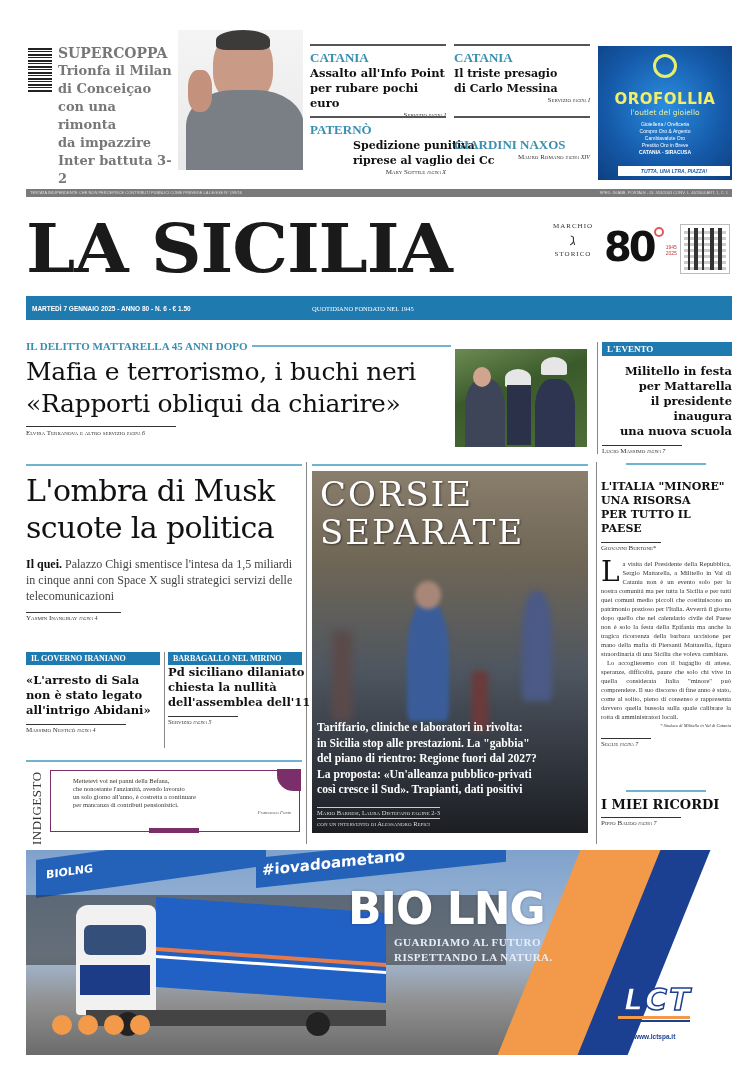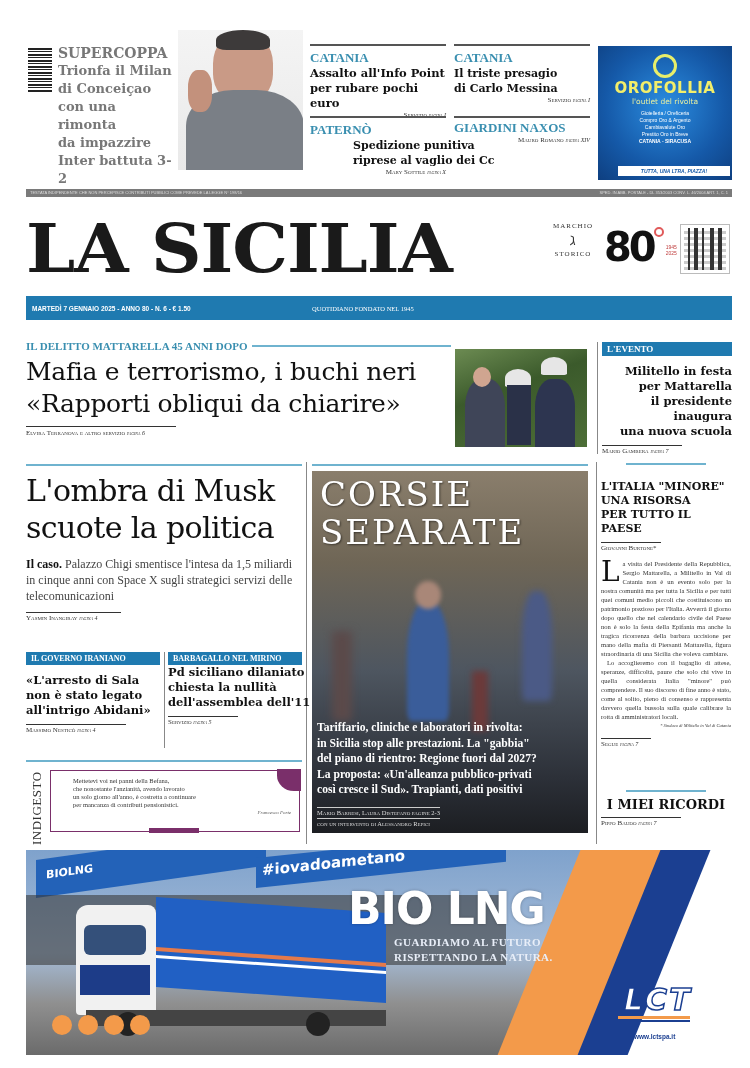--- a/index.html
+++ b/index.html
@@ -65,29 +65,29 @@
     <div class="rule-grey"></div>
     <div class="kicker" style="font-size:13px;line-height:17px;margin-top:3px;">PATERNÒ</div>
     <div class="hl" style="font-size:11px;line-height:15px;white-space:nowrap;margin-left:43px;">
       <div>Spedizione punitiva</div>
       <div>riprese al vaglio dei Cc</div>
     </div>
     <div class="byline" style="text-align:right;"><span>Mary Sottile</span> <span class="pg">pagina X</span></div>
   </div>
   <div class="abs" style="left:144px;top:72px;width:136px;">
     <div class="rule-grey"></div>
-    <div class="kicker" style="font-size:13px;line-height:17px;margin-top:1px;">GIARDINI NAXOS</div>
+    <div class="kicker" style="font-size:13px;line-height:17px;margin-top:18px;">GIARDINI NAXOS</div>
     <div class="byline" style="text-align:right;"><span>Mauro Romano</span> <span class="pg">pagina XIV</span></div>
   </div>
 </div>
 
 <div class="abs" style="left:598px;top:46px;width:134px;height:134px;background:radial-gradient(circle at 50% 45%,#2b8de0 0%,#1559a8 60%,#0e3f80 100%);text-align:center;color:#f3ee6a;overflow:hidden;">
   <div style="margin:8px auto 0;width:24px;height:24px;border:3px solid #e8ee6a;border-radius:50%;"></div>
-  <div style="font-family:'DejaVu Sans',sans-serif;font-weight:bold;font-size:15px;letter-spacing:0.5px;margin-top:1px;">OROFOLLIA</div>
-  <div style="font-family:'DejaVu Sans',sans-serif;font-size:7.5px;color:#e9f0a0;">l'outlet del rivolta</div>
+  <div style="font-family:'DejaVu Sans',sans-serif;font-weight:bold;font-size:15px;letter-spacing:0.5px;margin-top:12px;">OROFOLLIA</div>
+  <div style="font-family:'DejaVu Sans',sans-serif;font-size:7.5px;color:#e9f0a0;">l'outlet del gioiello</div>
   <div style="font-family:'Liberation Sans',sans-serif;font-size:5px;line-height:7px;color:#fff;margin-top:4px;">
     <div>Gioielleria / Oreficeria</div>
     <div>Compro Oro &amp; Argento</div>
     <div>Cambiavalute Oro</div>
     <div>Prestito Oro in Breve</div>
     <div style="font-weight:bold;">CATANIA - SIRACUSA</div>
   </div>
   <div style="position:absolute;left:20px;right:2px;bottom:4px;background:#fff;color:#1559a8;font-family:'Liberation Sans',sans-serif;font-size:5px;font-weight:bold;font-style:italic;padding:2px;">TUTTA, UNA LTRA, PIAZZA!</div>
 </div>
 
@@ -146,33 +146,33 @@
 
 <div class="abs" style="left:597px;top:342px;width:135px;border-left:1px solid #888;padding-left:4px;height:112px;">
   <div class="blue-label" style="font-size:9px;">L'EVENTO</div>
   <div class="hl" style="font-size:11.5px;line-height:15px;margin-top:8px;text-align:right;">
     <div>Militello in festa</div>
     <div>per Mattarella</div>
     <div>il presidente inaugura</div>
     <div>una nuova scuola</div>
   </div>
   <div style="width:80px;height:1px;background:#333;margin-top:6px;"></div>
-  <div class="byline" style="margin-top:1px;"><span>Mario Gambera</span> <span class="pg">pagina 7</span></div>
+  <div class="byline" style="margin-top:1px;"><span>Lucio Massimo</span> <span class="pg">pagina 7</span></div>
 </div>
 
 <div class="abs rule-teal" style="left:26px;top:464px;width:276px;"></div>
 <div class="abs" style="left:306px;top:462px;width:1px;height:382px;background:#888;"></div>
 
 <div class="abs" style="left:26px;top:472px;width:278px;">
   <div class="hl" style="font-family:'DejaVu Serif',serif;font-weight:normal;font-size:30px;line-height:37px;letter-spacing:-0.6px;">
     <div>L'ombra di Musk</div>
     <div>scuote la politica</div>
   </div>
   <div style="font-family:'Liberation Serif',serif;font-size:12px;line-height:16px;color:#444;margin-top:10px;">
-    <b style="color:#111;">Il caso.</b>
+    <b style="color:#111;">Il quei.</b>
     <span>Palazzo Chigi smentisce l'intesa da 1,5 miliardi in cinque anni con Space X sugli strategici servizi delle telecomunicazioni</span>
   </div>
   <div style="width:95px;height:1px;background:#333;margin-top:8px;"></div>
   <div class="byline" style="margin-top:1px;"><span>Yasmin Inangiray</span> <span class="pg">pagina 4</span></div>
 </div>
 
 <div class="abs" style="left:26px;top:652px;width:134px;">
   <div class="blue-label" style="font-size:8px;">IL GOVERNO IRANIANO</div>
   <div class="hl" style="font-size:11.5px;line-height:15px;margin-top:8px;">
     <div>«L'arresto di Sala</div>
@@ -247,21 +247,21 @@
     <span>a visita del Presidente della Repubblica, Sergio Mattarella, a Militello in Val di Catania non è un evento solo per la nostra comunità ma per tutta la Sicilia e per tutti quei comuni medio piccoli che costituiscono un patrimonio prezioso per l'Italia. Avverrà il giorno dopo quello che nel calendario civile del Paese non è solo la festa della Epifania ma anche la tragica ricorrenza della barbara uccisione per mano della mafia di Piersanti Mattarella, figura straordinaria di una Sicilia che voleva cambiare.</span>
     <div style="text-indent:6px;">Lo accoglieremo con il bagaglio di attese, speranze, difficoltà, paure che solo chi vive in quella considerata Italia "minore" può comprendere. Il suo discorso di fine anno è stato, come al solito, pieno di consenso e rappresenta davvero quella bussola sulla quale calibrare la rotta di amministratori locali.</div>
     <div style="text-align:right;font-style:italic;font-size:4.5px;">* Sindaco di Militello in Val di Catania</div>
   </div>
   <div style="width:50px;height:1px;background:#333;margin-top:8px;"></div>
   <div class="byline" style="margin-top:1px;"><span>Segue</span> <span class="pg">pagina 7</span></div>
 </div>
 
 <div class="abs" style="left:601px;top:790px;width:130px;">
   <div class="rule-teal" style="width:80px;margin:0 auto;"></div>
-  <div class="hl" style="font-size:13px;text-align:center;margin-top:5px;">I MIEI RICORDI</div>
+  <div class="hl" style="font-size:13px;margin-top:5px;">I MIEI RICORDI</div>
   <div style="width:80px;height:1px;background:#333;margin-top:5px;"></div>
   <div class="byline" style="margin-top:1px;"><span>Pippo Baudo</span> <span class="pg">pagina 7</span></div>
 </div>
 
 <div class="abs" style="left:26px;top:850px;width:706px;height:205px;overflow:hidden;background:linear-gradient(180deg,#7fa2cc 0%,#a5bcd8 50%,#8f8f8f 75%,#6b6b6b 100%);">
 
   <div style="position:absolute;left:10px;top:10px;width:230px;height:38px;background:#2362b8;transform:skewY(-8deg);transform-origin:left;">
     <span style="position:absolute;left:10px;top:10px;color:#fff;font-family:'DejaVu Sans',sans-serif;font-weight:bold;font-size:11px;">BIOLNG</span>
   </div>
   <div style="position:absolute;left:230px;top:8px;width:250px;height:30px;background:#2362b8;transform:skewY(-6deg);transform-origin:left;">

